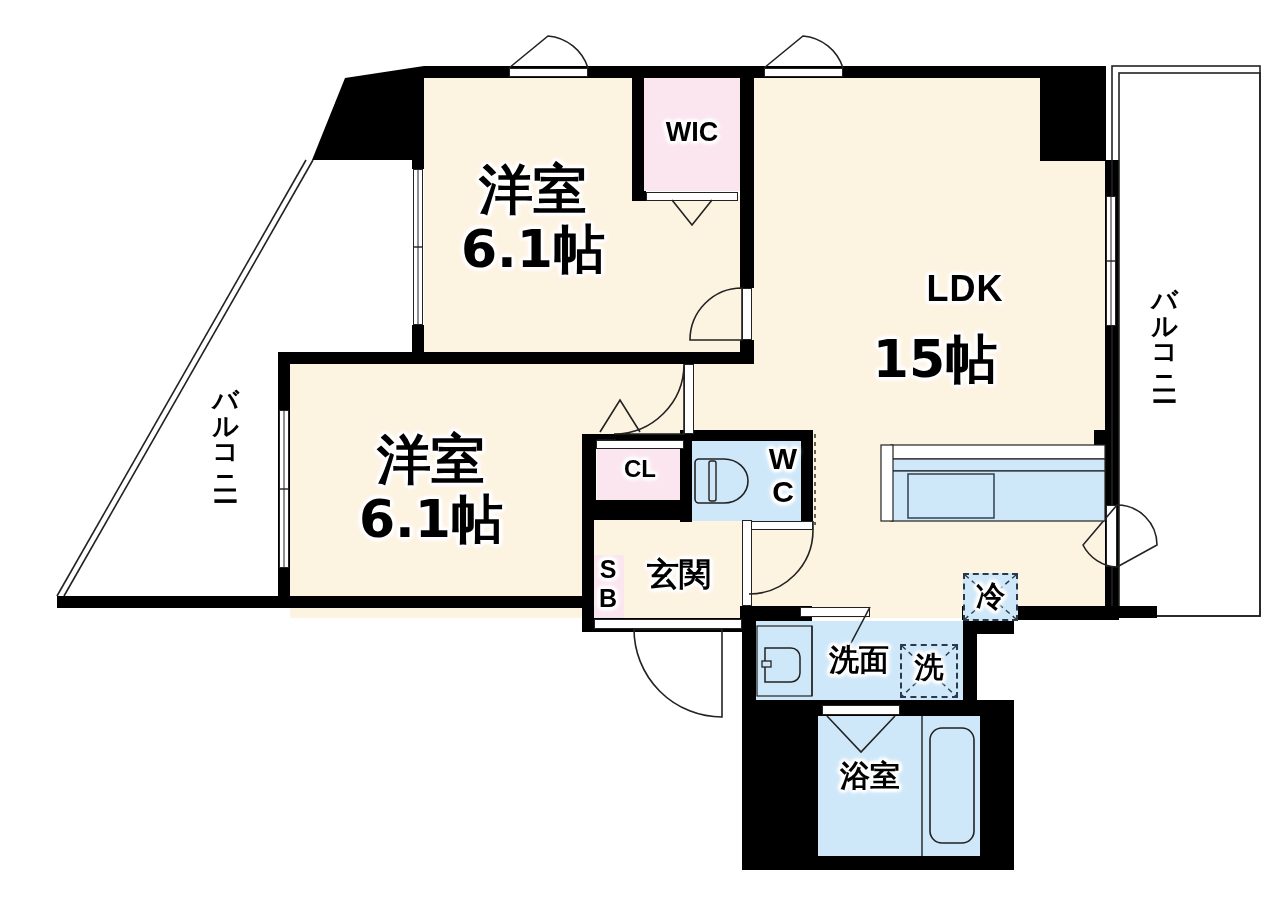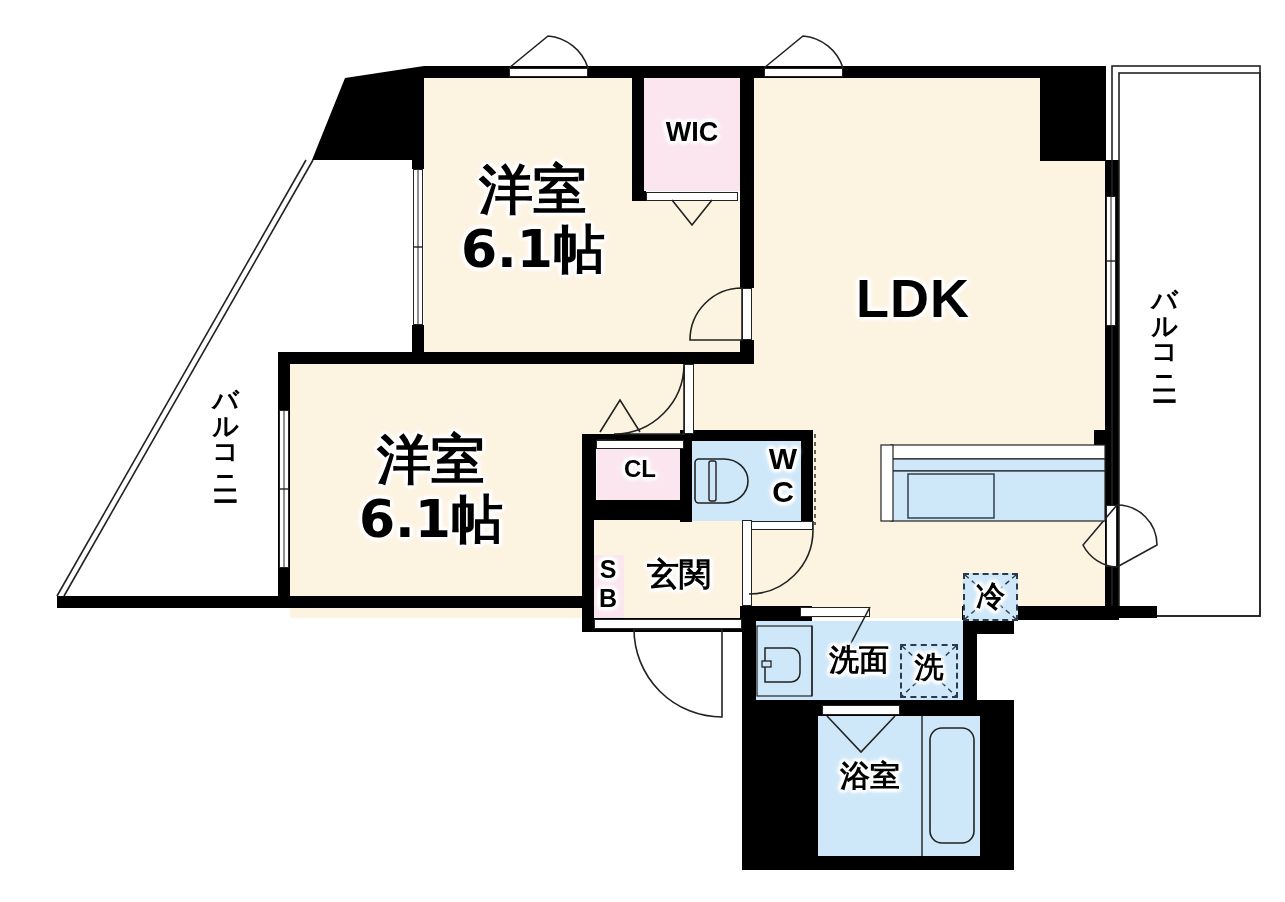--- a/index.html
+++ b/index.html
@@ -221,21 +221,22 @@
     <rect x="881" y="445" width="12" height="76" fill="#ffffff" stroke="#222" stroke-width="1.2"></rect>
     <rect x="908" y="474" width="86" height="44" fill="#cfe8f9" stroke="#3a4a5a" stroke-width="1.6"></rect>
   </svg>
 
   <div class="lbl jp" style="left:424px;top:162px;width:218px;font-size:54px;">洋室</div>
   <div class="lbl jp" style="left:424px;top:222px;width:218px;font-size:52px;">6.1帖</div>
 
   <div class="lbl jp" style="left:300px;top:432px;width:262px;font-size:54px;">洋室</div>
   <div class="lbl jp" style="left:300px;top:492px;width:262px;font-size:52px;">6.1帖</div>
 
-  <div class="lbl" style="left:808px;top:270px;width:210px;font-size:54px;letter-spacing:1px;">LDK</div>
+  <div class="lbl" style="left:860px;top:270px;width:210px;font-size:36px;letter-spacing:1px;">LDK</div>
+  <div class="lbl jp" style="left:830px;top:332px;width:210px;font-size:52px;">15帖</div>
 
   <div class="lbl" style="left:644px;top:118px;width:96px;font-size:27px;letter-spacing:0px;">WIC</div>
 
   <div class="lbl" style="left:597px;top:456px;width:86px;font-size:24px;">CL</div>
 
   <div class="lbl" style="left:592px;top:556px;width:32px;font-size:25px;">S</div>
   <div class="lbl" style="left:592px;top:585px;width:32px;font-size:25px;">B</div>
 
   <div class="lbl" style="left:763px;top:443px;width:40px;font-size:30px;">W</div>
   <div class="lbl" style="left:763px;top:476px;width:40px;font-size:30px;">C</div>

